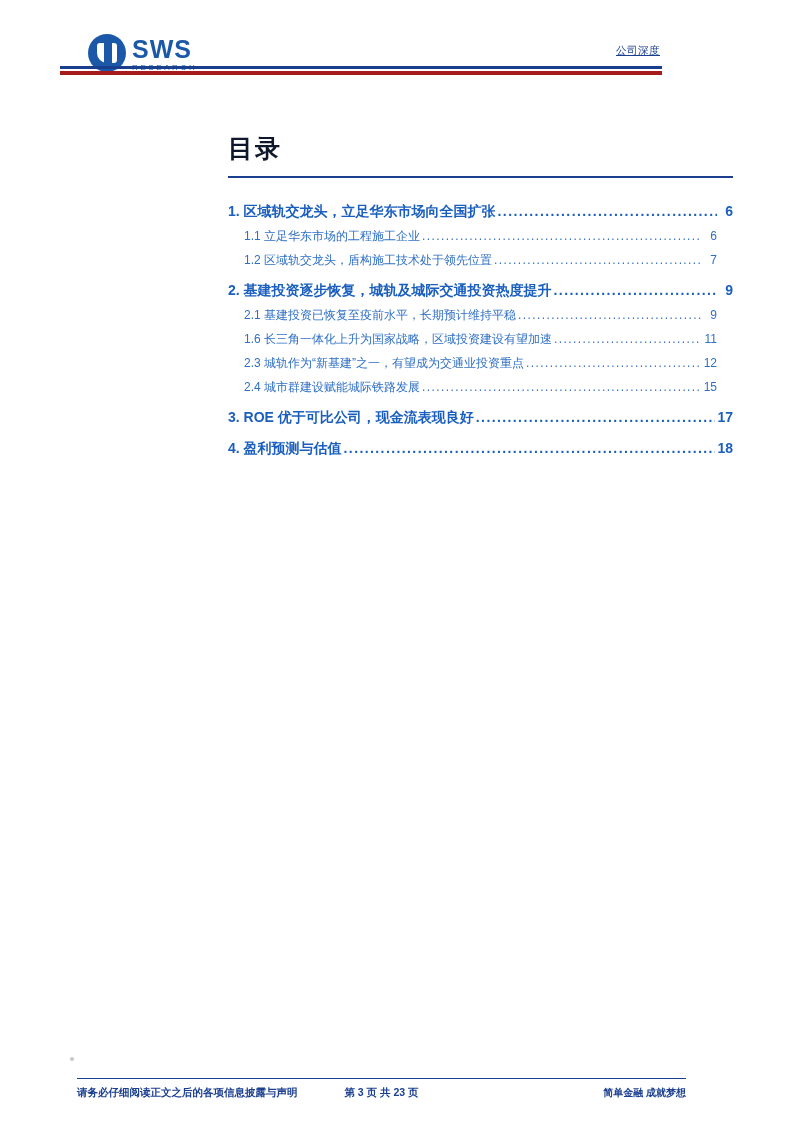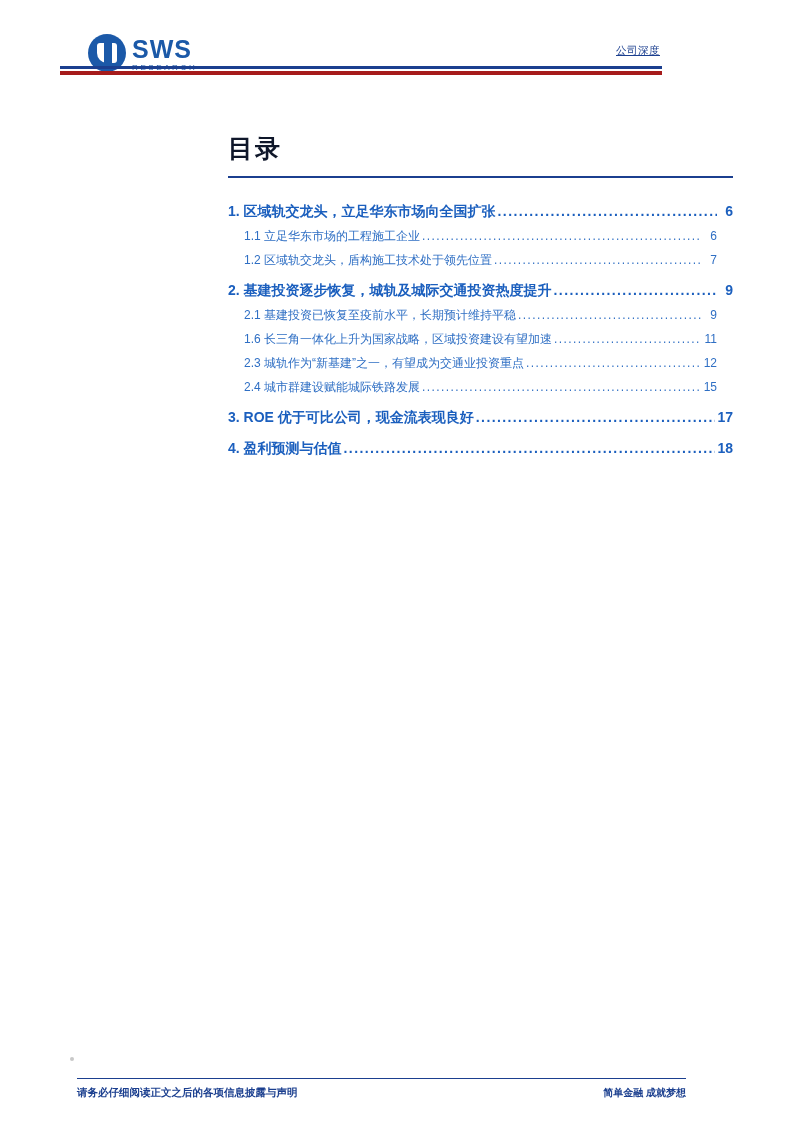--- a/index.html
+++ b/index.html
@@ -291,14 +291,15 @@
         <span class="toc-page">18</span>
       </div>
     </div>
 </div>
 
 <div class="side-mark"></div>
 
 <div class="footer">
   <div class="footer-rule"></div>
   <div class="footer-left">请务必仔细阅读正文之后的各项信息披露与声明</div>
+  <div class="footer-center">第 3 页 共 23 页</div>
   <div class="footer-right">简单金融 成就梦想</div>
 </div>
 
 </body></html>

